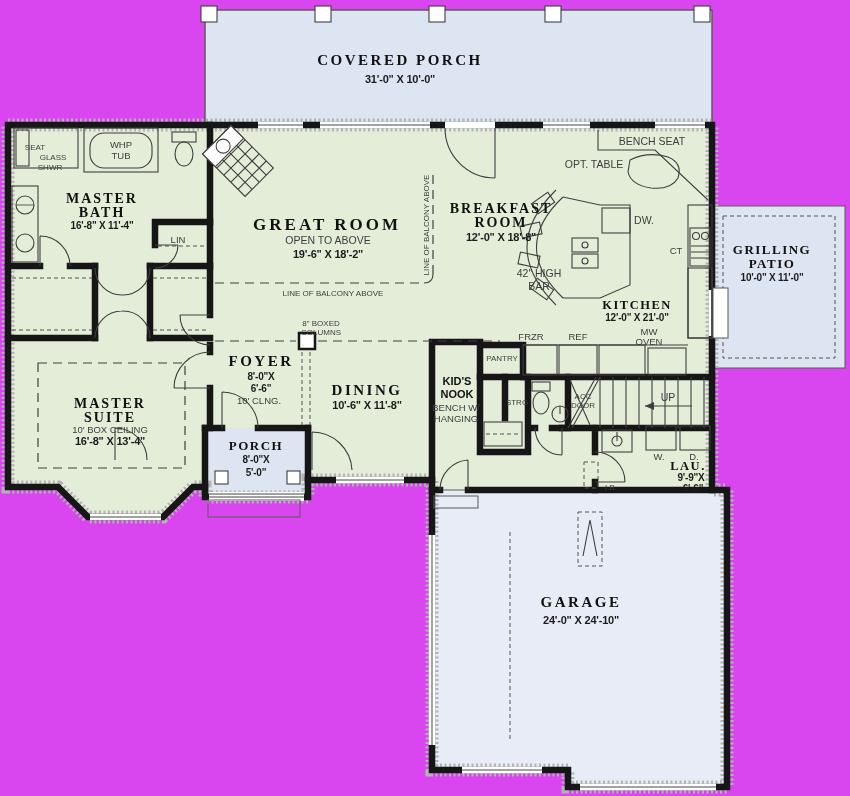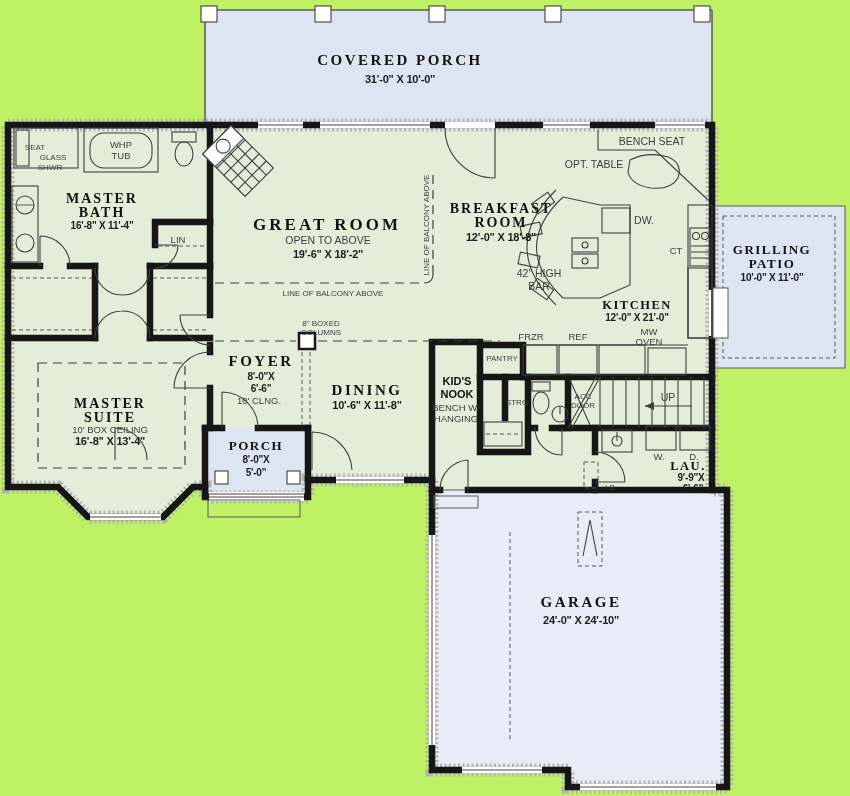--- a/index.html
+++ b/index.html
@@ -1,16 +1,16 @@
 <!DOCTYPE html>
 <html style="--room: #e4edd8; --porch: #dde4f2; --garage: #e7ecf6; --wall: #161616; --text: #111111;"><head>
 <meta charset="utf-8">
 <style>
   html,body{margin:0;padding:0;background:#fff;}
-  #stage{width:850px;height:796px;position:relative;background:#bef264;}
+  #stage{width:850px;height:796px;position:relative;background:#d946ef;}
   svg{display:block;}
   
   .w{stroke:var(--wall,#161616);fill:none;stroke-linecap:square;}
   .w6{stroke-width:6.5;}
   .hatch{stroke:#b3b3b3;stroke-width:13;fill:none;stroke-dasharray:2,2.5;}
   .thin{stroke:#3f3f3f;stroke-width:1.1;fill:none;}
   .thin2{stroke:#5a5a5a;stroke-width:1;fill:none;}
   .dash{stroke:#3f3f3f;stroke-width:1.2;fill:none;stroke-dasharray:9,6;}
   .dash2{stroke:#555;stroke-width:1;fill:none;stroke-dasharray:4,3;}
   .winband{fill:#fff;stroke:none;}

